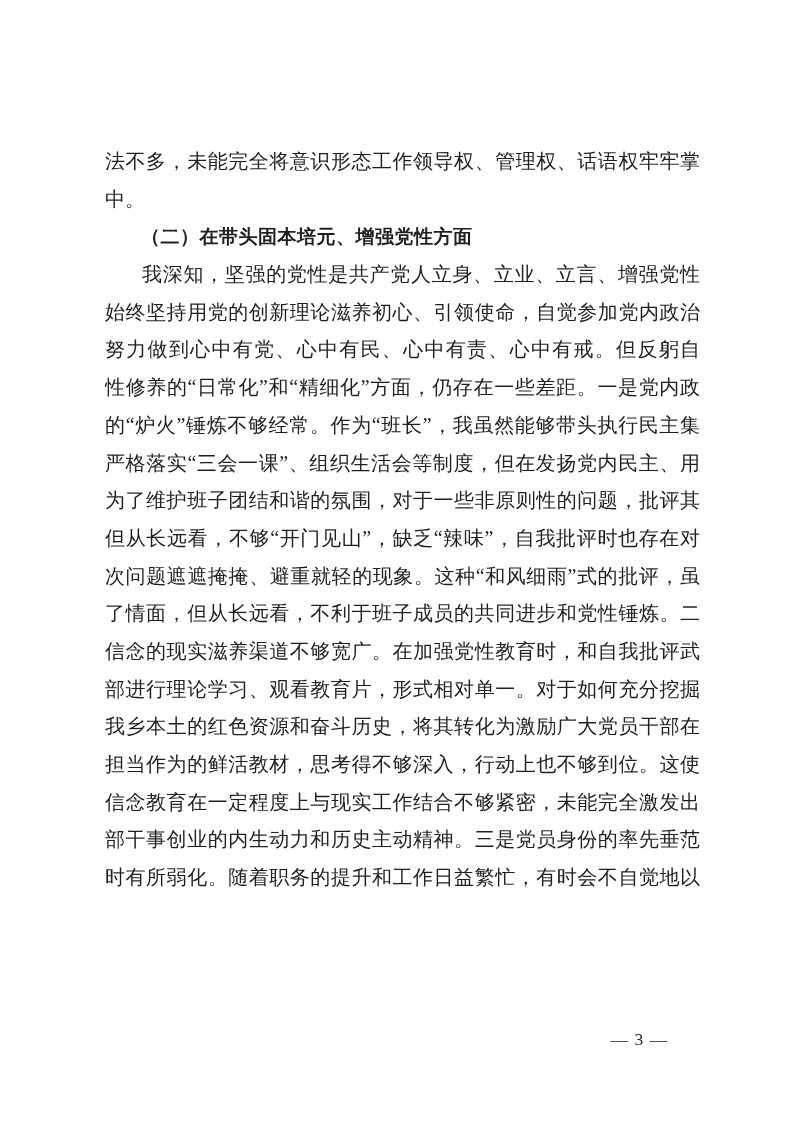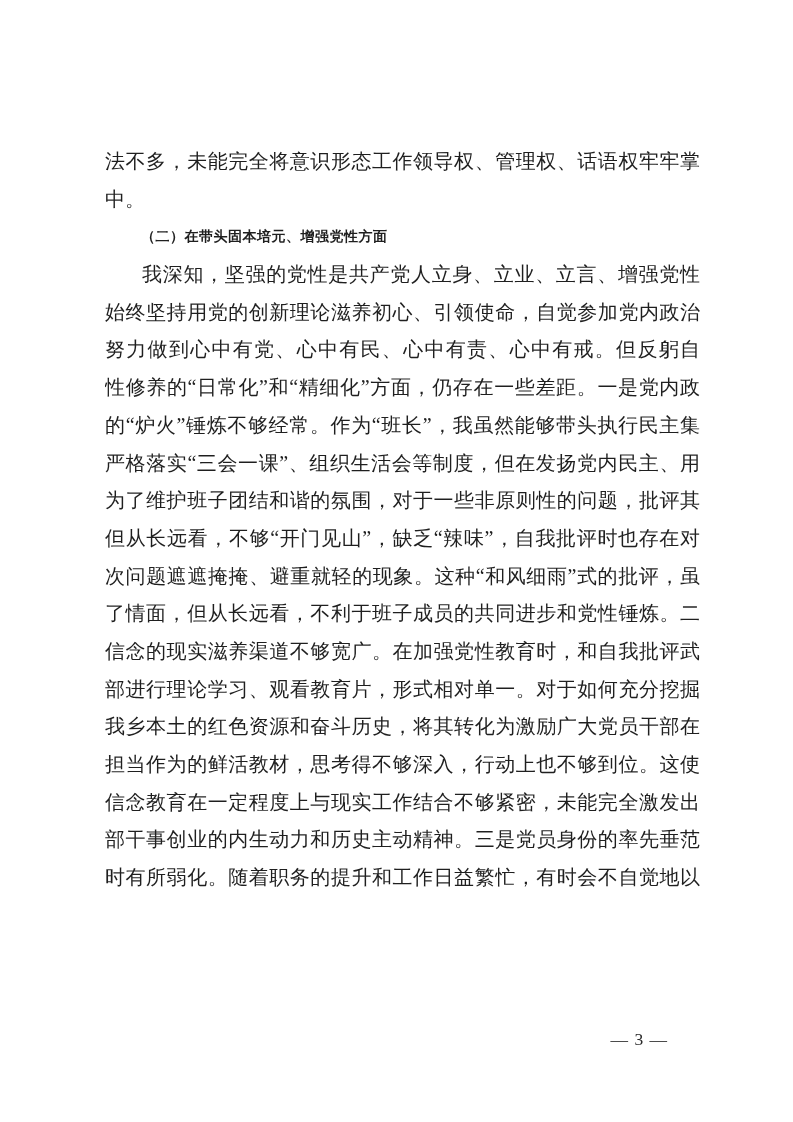--- a/index.html
+++ b/index.html
@@ -32,21 +32,21 @@
   .justify {
     text-align: justify;
     text-align-last: justify;
     text-justify: inter-character;
   }
   .indent {
     text-indent: 37px;
   }
   .heading {
     font-weight: bold;
-    font-size: 14px;
+    font-size: 19px;
     text-indent: 36px;
     letter-spacing: 0.5px;
   }
   .footer {
     position: absolute;
     top: 1028px;
     left: 105px;
     width: 563px;
     text-align: right;
     font-size: 17.5px;

